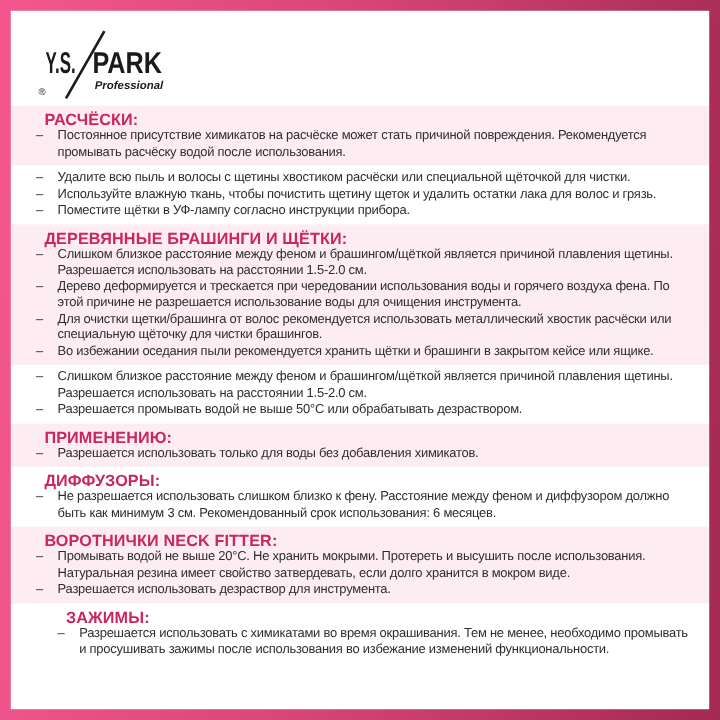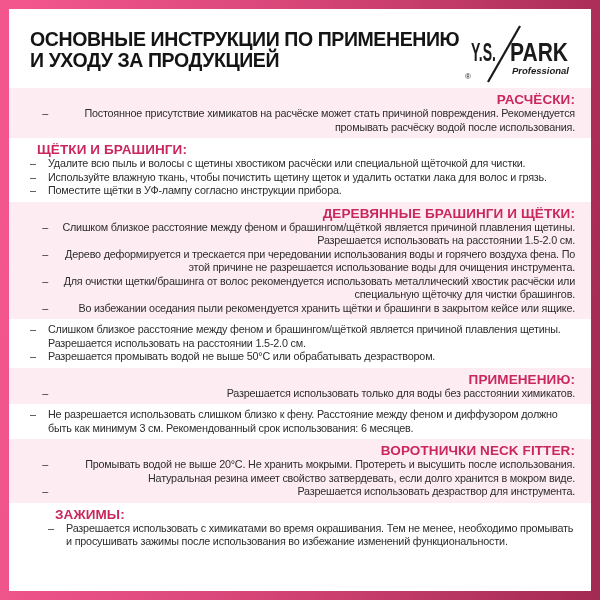--- a/index.html
+++ b/index.html
@@ -44,21 +44,21 @@
   .lg-main{font-weight:bold;font-size:25px;}
   .lg-prof{font-weight:bold;font-style:italic;font-size:9.5px;}
   .lg-reg{font-size:8px;}
   .logo line{stroke:#1a1a1a;stroke-width:2.2;}
   .sections{flex:1;display:flex;flex-direction:column;}
   .section{
     flex:0 0 auto;
     padding:4px 16px 4px 21px;
     background:#fff;
   }
-  .section.alt{background:var(--alt-bg);text-align:right;}
+  .section.alt{background:var(--alt-bg);}
   .section:last-child{flex:1 0 auto;margin-left:18px;}
   .heading{
     font-size:13.5px;
     line-height:15px;
     font-weight:bold;
     letter-spacing:0.1px;
     color:var(--heading);
     margin-left:7px;
   }
   .items{list-style:none;}
@@ -72,24 +72,20 @@
   .dash{flex:0 0 18px;}
   .text{flex:1;}
 </style>
 </head>
 <body>
 
 <div class="frame">
   <div class="page">
 
     <header>
-      <div class="title">
-        <div>ОСНОВНЫЕ ИНСТРУКЦИИ ПО ПРИМЕНЕНИЮ</div>
-        <div>И УХОДУ ЗА ПРОДУКЦИЕЙ</div>
-      </div>
       <svg class="logo" width="112" height="58" viewBox="0 0 112 58" aria-hidden="true">
         <text class="lg-main" x="8" y="36" textLength="25" lengthAdjust="spacingAndGlyphs">Y.S.</text>
         <line x1="25" y1="57" x2="57" y2="1"></line>
         <text class="lg-main" x="47" y="36" textLength="58" lengthAdjust="spacingAndGlyphs">PARK</text>
         <text class="lg-prof" x="106" y="49" text-anchor="end">Professional</text>
         <text class="lg-reg" x="2" y="54">®</text>
       </svg>
     </header>
 
     <main class="sections" id="sections">
@@ -97,21 +93,20 @@
     <h2 class="heading">РАСЧЁСКИ:</h2>
     <ul class="items">
   <li class="item">
     <span class="dash">–</span>
     <span class="text">Постоянное присутствие химикатов на расчёске может стать причиной повреждения. Рекомендуется промывать расчёску водой после использования.</span>
   </li>
 </ul>
   </section>
 
   <section class="section">
-    <h2 class="heading">ЩЁТКИ И БРАШИНГИ:</h2>
     <ul class="items">
   <li class="item">
     <span class="dash">–</span>
     <span class="text">Удалите всю пыль и волосы с щетины хвостиком расчёски или специальной щёточкой для чистки.</span>
   </li>
 
   <li class="item">
     <span class="dash">–</span>
     <span class="text">Используйте влажную ткань, чтобы почистить щетину щеток и удалить остатки лака для волос и грязь.</span>
   </li>
@@ -160,26 +155,27 @@
     <span class="text">Разрешается промывать водой не выше 50°C или обрабатывать дезраствором.</span>
   </li>
 </ul>
   </section>
 
   <section class="section alt">
     <h2 class="heading">ПРИМЕНЕНИЮ:</h2>
     <ul class="items">
   <li class="item">
     <span class="dash">–</span>
-    <span class="text">Разрешается использовать только для воды без расстоянии химикатов.</span>
-  </li>
-</ul>
-  </section>
-
-  <section class="section">
+    <span class="text">Разрешается использовать только для воды без добавления химикатов.</span>
+  </li>
+</ul>
+  </section>
+
+  <section class="section">
+    <h2 class="heading">ДИФФУЗОРЫ:</h2>
     <ul class="items">
   <li class="item">
     <span class="dash">–</span>
     <span class="text">Не разрешается использовать слишком близко к фену. Расстояние между феном и диффузором должно быть как минимум 3 см. Рекомендованный срок использования: 6 месяцев.</span>
   </li>
 </ul>
   </section>
 
   <section class="section alt">
     <h2 class="heading">ВОРОТНИЧКИ NECK FITTER:</h2>

